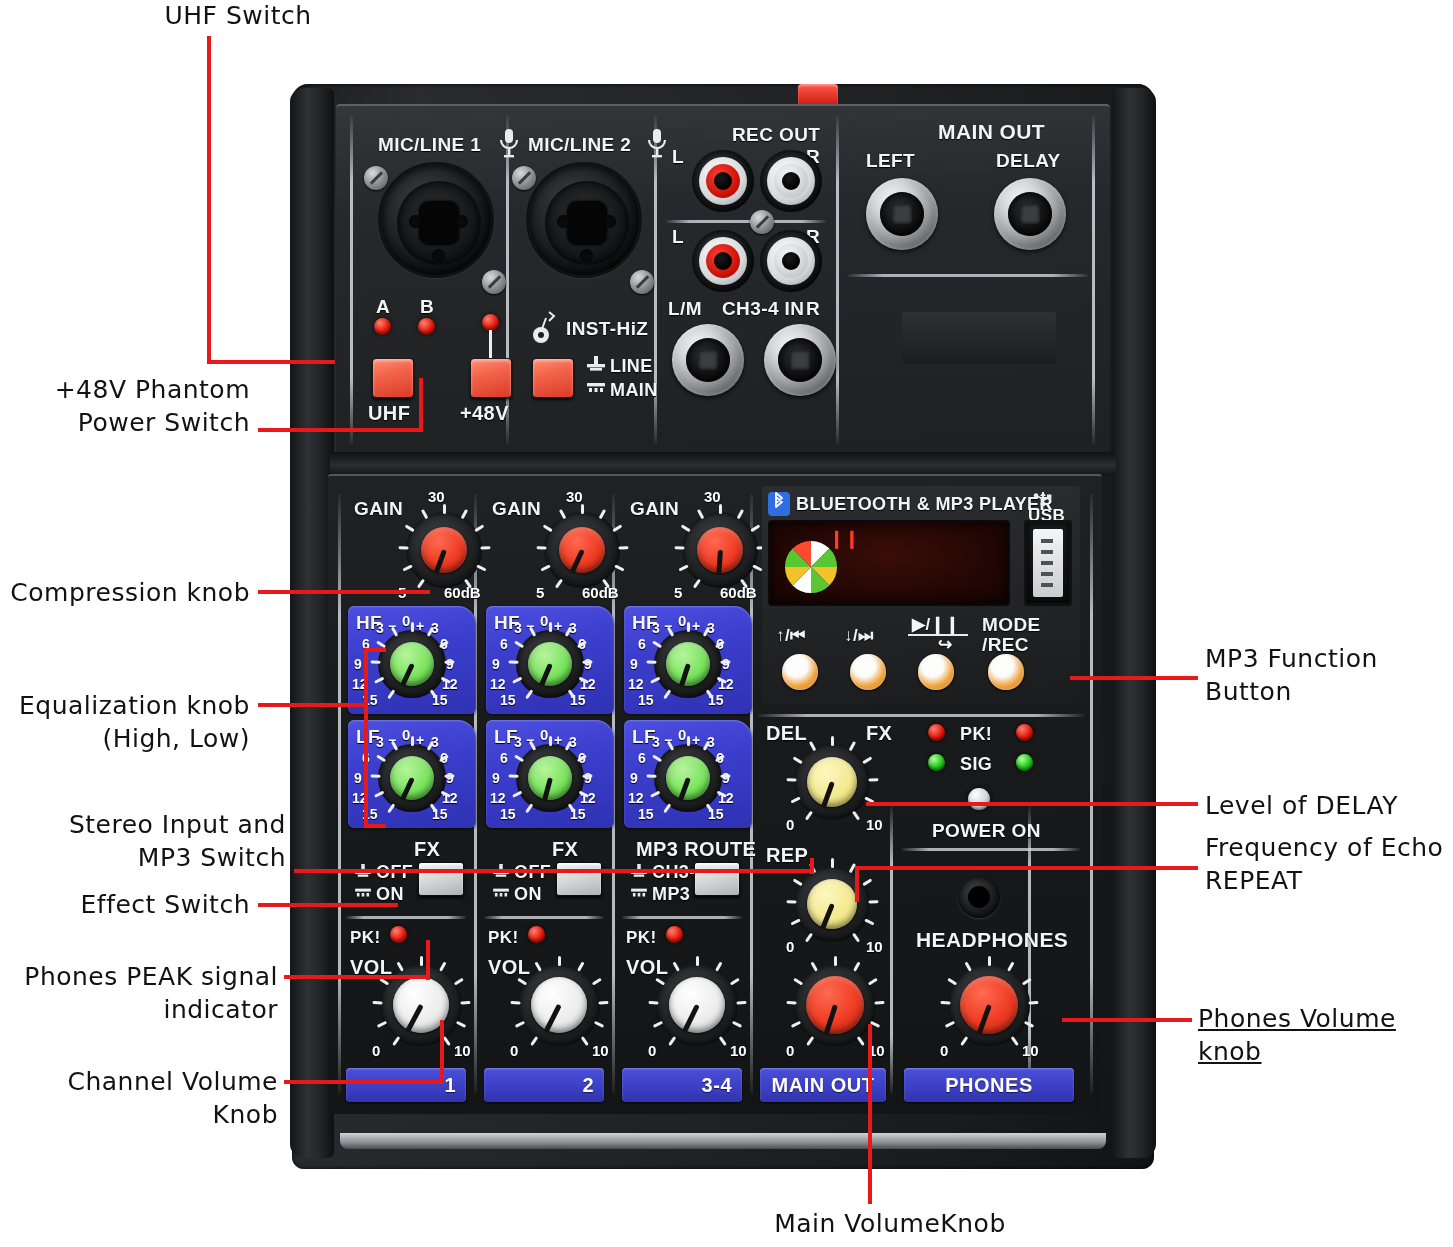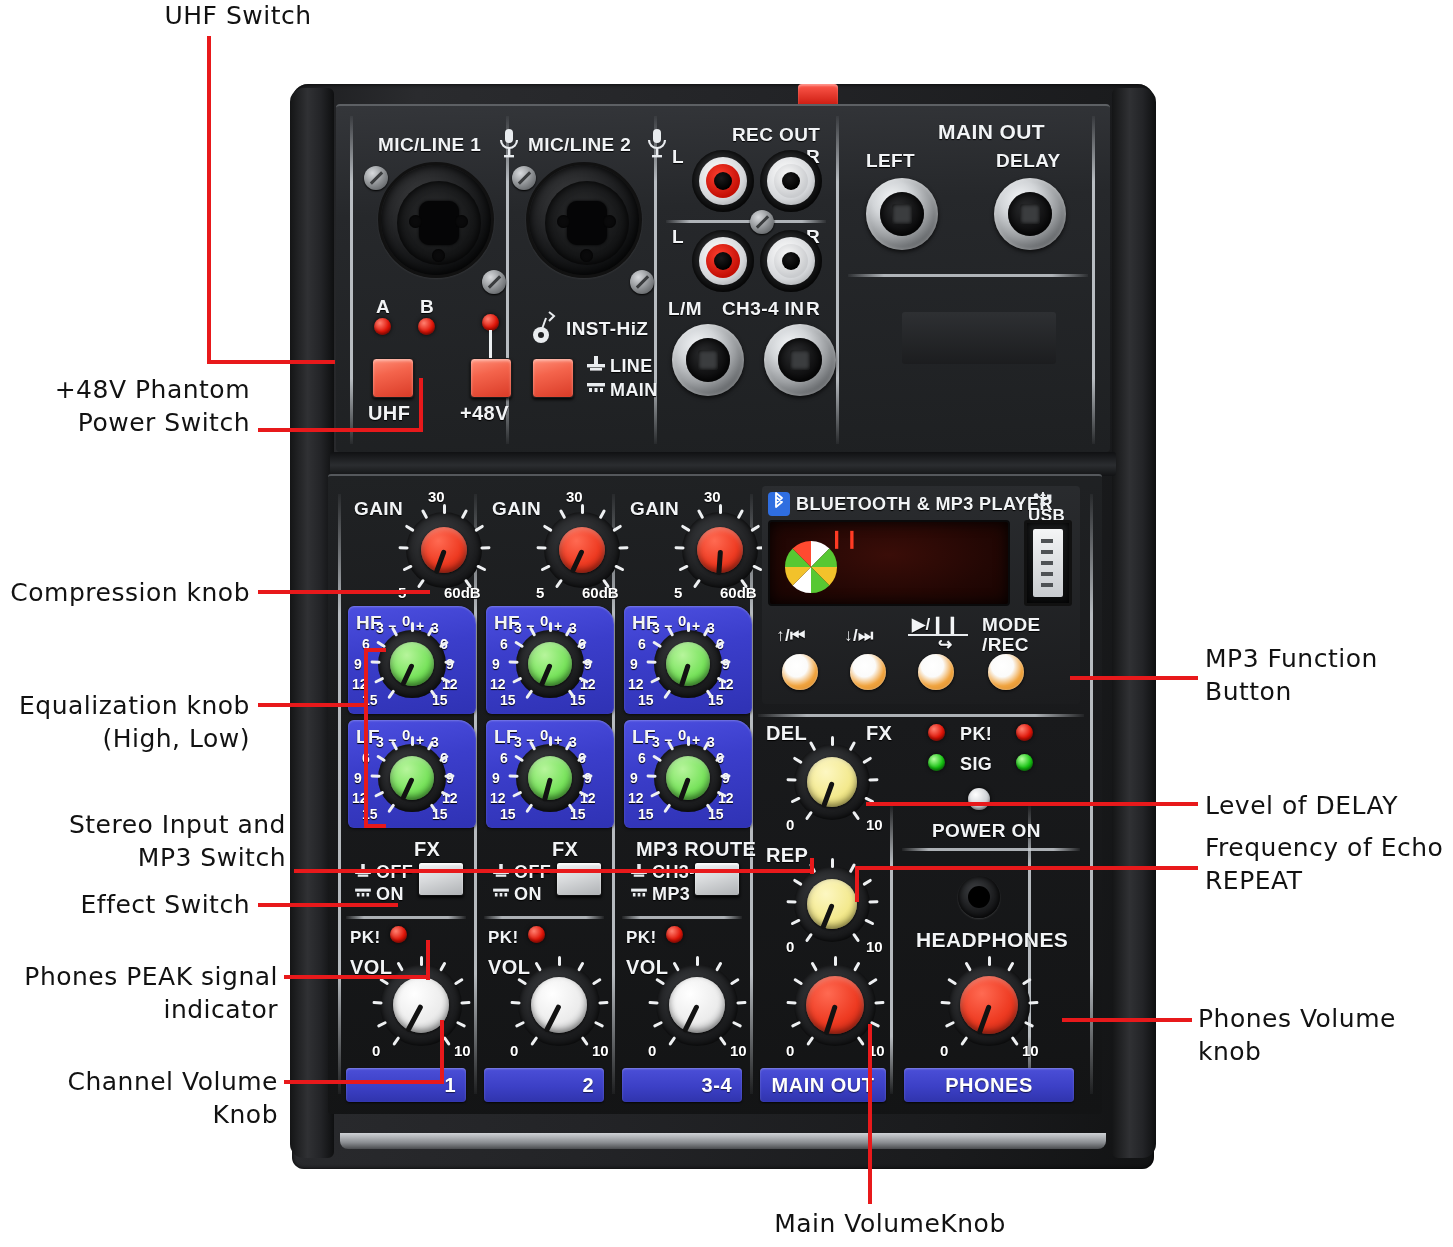--- a/index.html
+++ b/index.html
@@ -1104,17 +1104,17 @@
 <div class="leader h" style="left:1070px; top:676px; width:128px;"></div>
 
 <div class="annot l" style="left:1205px; top:790px; width:248px;">Level of DELAY</div>
 <div class="leader h" style="left:866px; top:802px; width:332px;"></div>
 
 <div class="annot l" style="left:1205px; top:832px; width:248px;">Frequency of Echo
 REPEAT</div>
 <div class="leader h" style="left:855px; top:866px; width:343px;"></div>
 <div class="leader v" style="left:855px; top:866px; height:36px;"></div>
 
-<div class="annot l" style="left:1198px; top:1003px; width:255px;">Phones Volume knob</div>
+<div class="annot l" style="left:1198px; top:1003px; width:255px;text-decoration:underline;">Phones Volume knob</div>
 <div class="leader h" style="left:1062px; top:1018px; width:130px;"></div>
 
 <div class="annot c" style="left:690px; top:1208px; width:400px;">Main VolumeKnob</div>
 <div class="leader v" style="left:868px; top:1024px; height:180px;"></div>
 
 </body></html>

